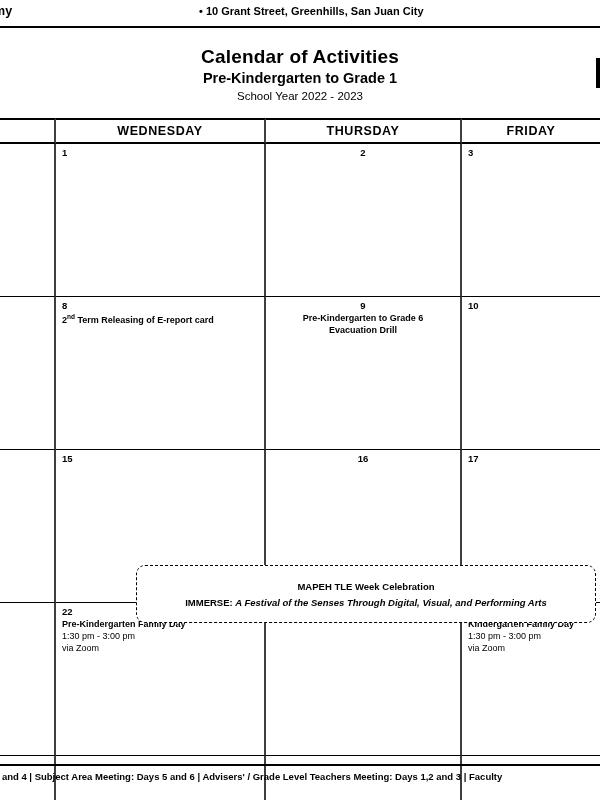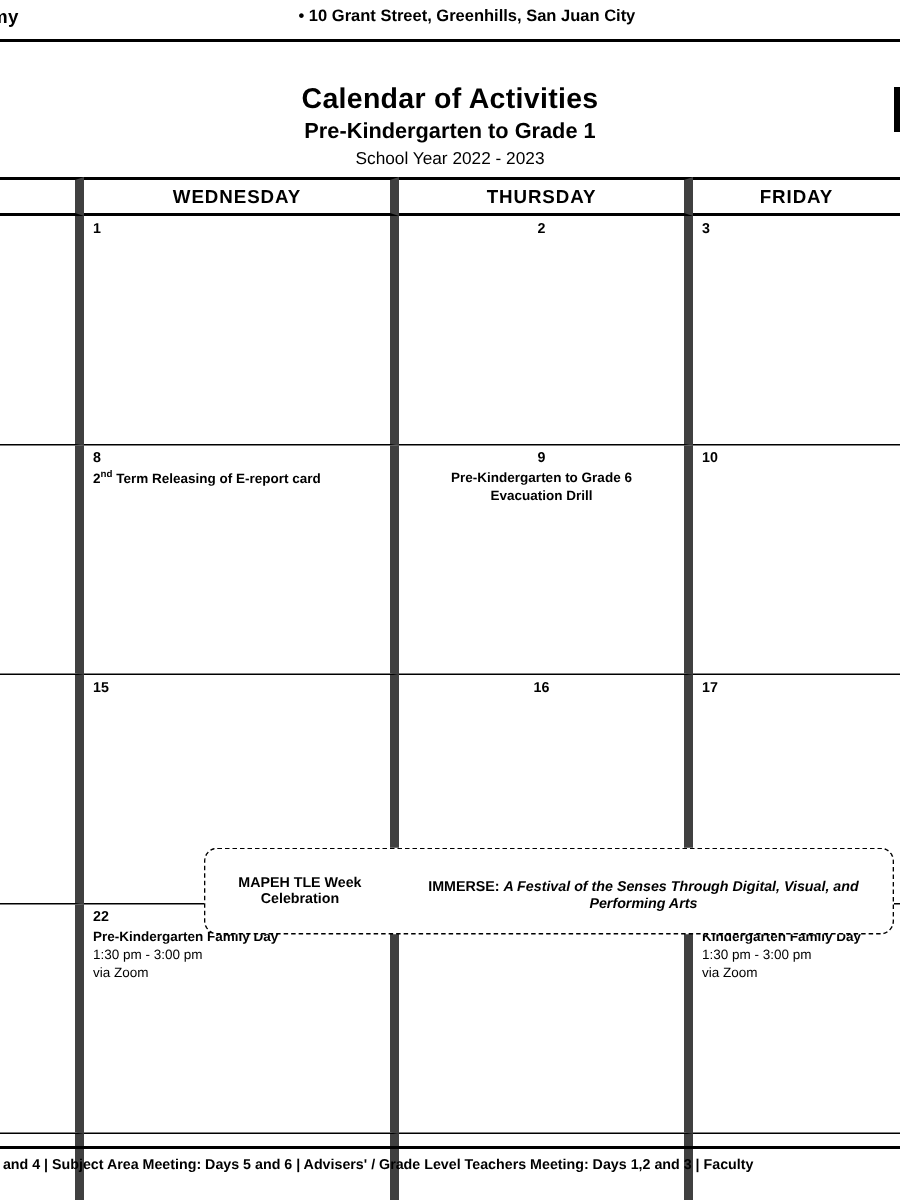--- a/index.html
+++ b/index.html
@@ -43,21 +43,21 @@
   .header-rule {
     position: absolute;
     left: 0;
     top: 26px;
     width: 600px;
     height: 2px;
     background: #000;
   }
   .title-block {
     text-align: center;
-    padding-top: 30px;
+    padding-top: 20px;
   }
   .cal-title {
     font-size: 19px;
     font-weight: bold;
     letter-spacing: 0.2px;
     line-height: 1.15;
   }
   .cal-subtitle {
     font-size: 14.5px;
     font-weight: bold;
@@ -76,21 +76,21 @@
     left: 0;
     top: 118px;
     width: 600px;
   }
   .cal-row {
     display: flex;
     width: 600px;
   }
   .cal-col {
     box-sizing: border-box;
-    border-right: 6px solid #404040;
+    border-right: 2px solid #404040;
     border-bottom: 1px solid #000;
     position: relative;
   }
   .col-0 { width: 56px; }
   .col-1 { width: 210px; }
   .col-2 { width: 196px; text-align: center; }
   .col-3 { width: 138px; border-right: none; }
 
   
   .dow-row .cal-col {
@@ -137,22 +137,23 @@
     position: absolute;
     left: 136px;
     top: 565px;
     width: 460px;
     height: 58px;
     border: 1.5px dashed #000;
     border-radius: 9px;
     background: #ffffff;
     box-sizing: border-box;
     display: flex;
-    flex-direction: row;
+    flex-direction: column;
     align-items: center;
+    justify-content: center;
     z-index: 5;
   }
   .banner-line1 {
     font-size: 9.5px;
     font-weight: bold;
     text-align: center;
   }
   .banner-line2 {
     font-size: 9.5px;
     text-align: center;

